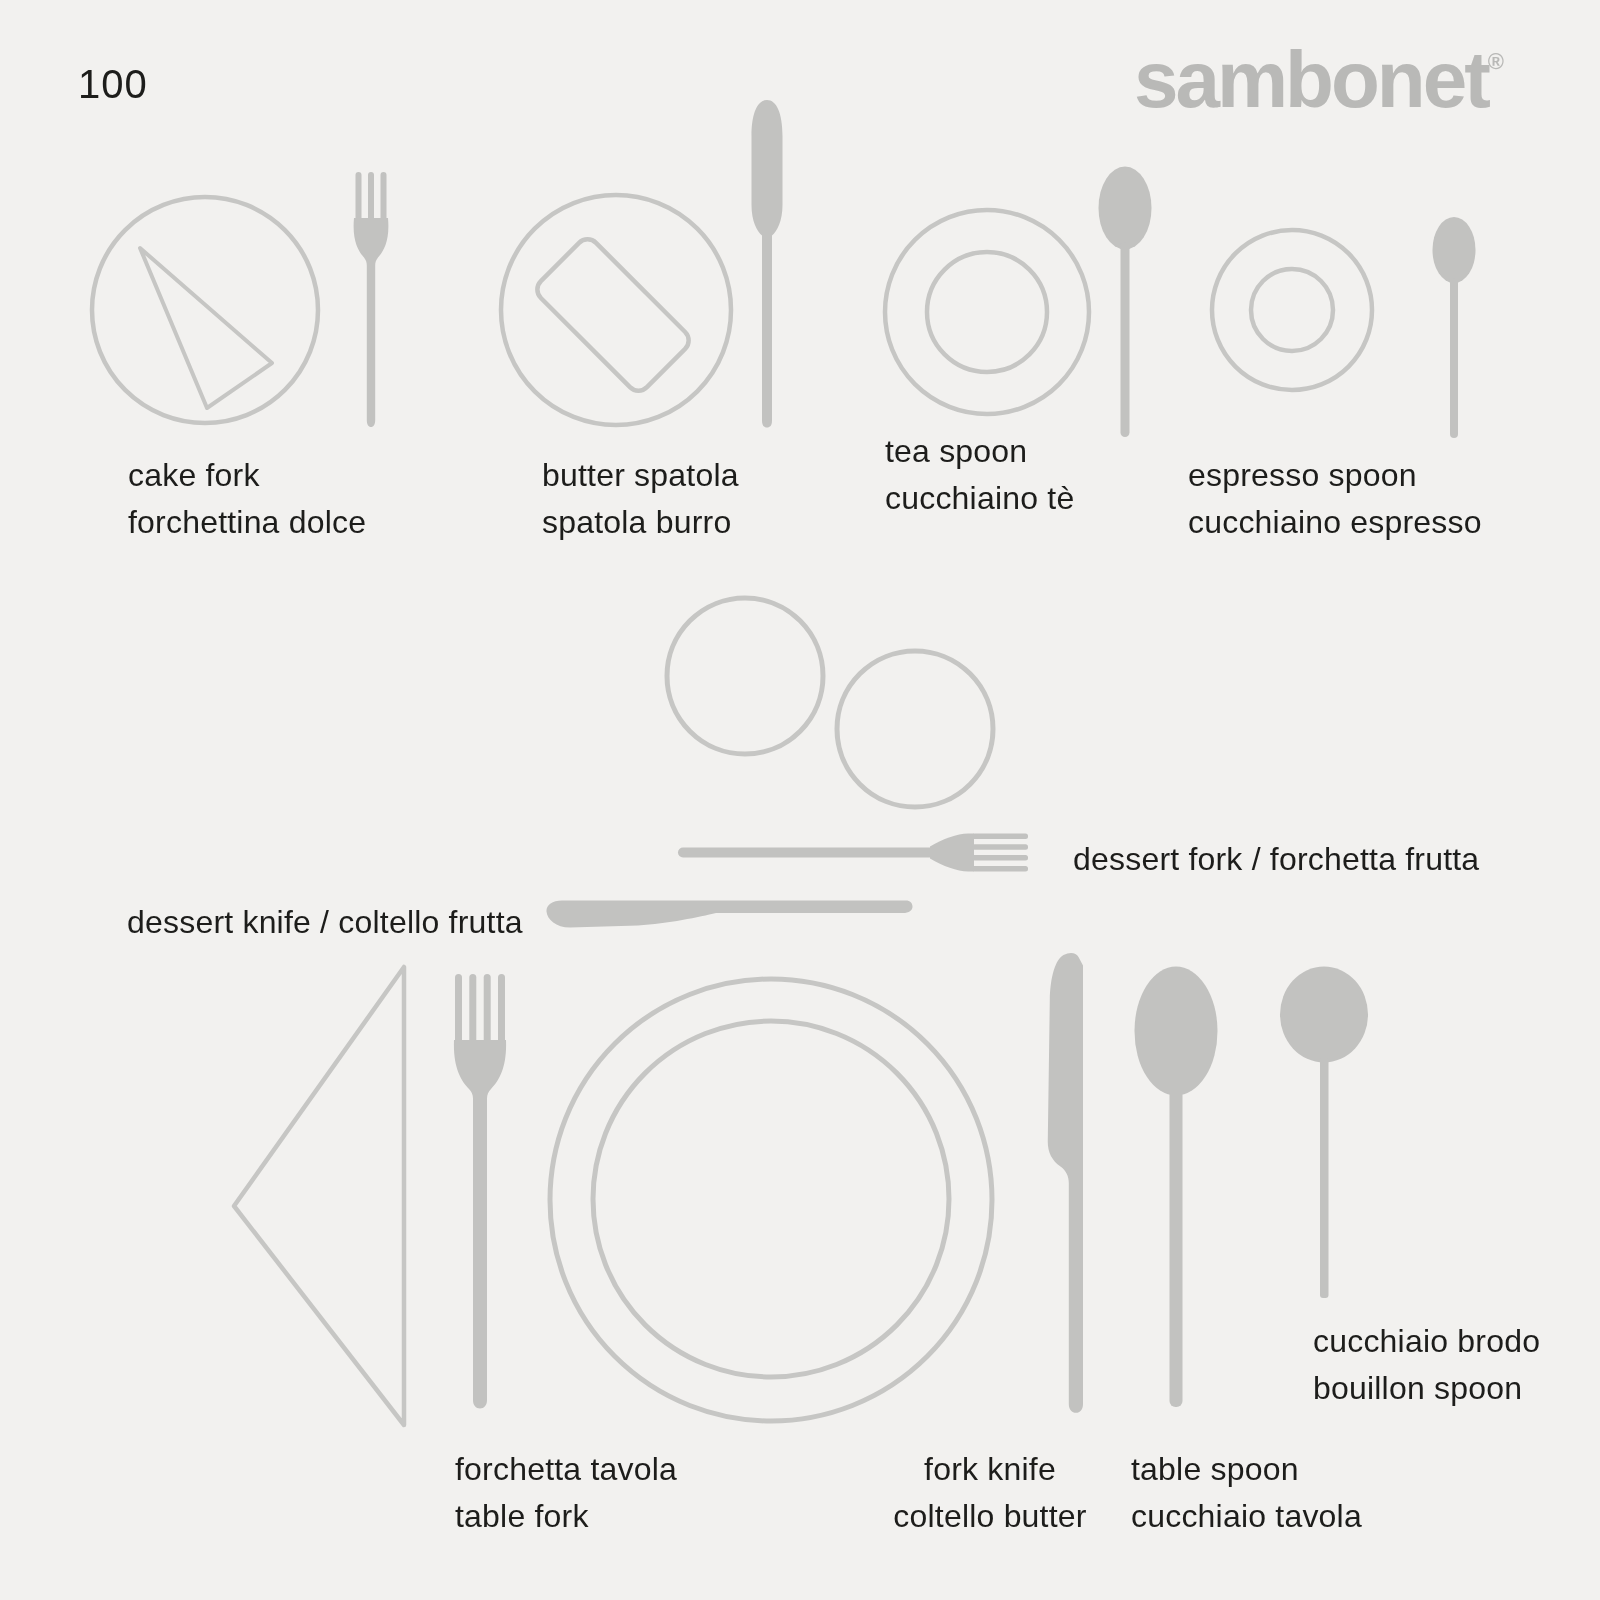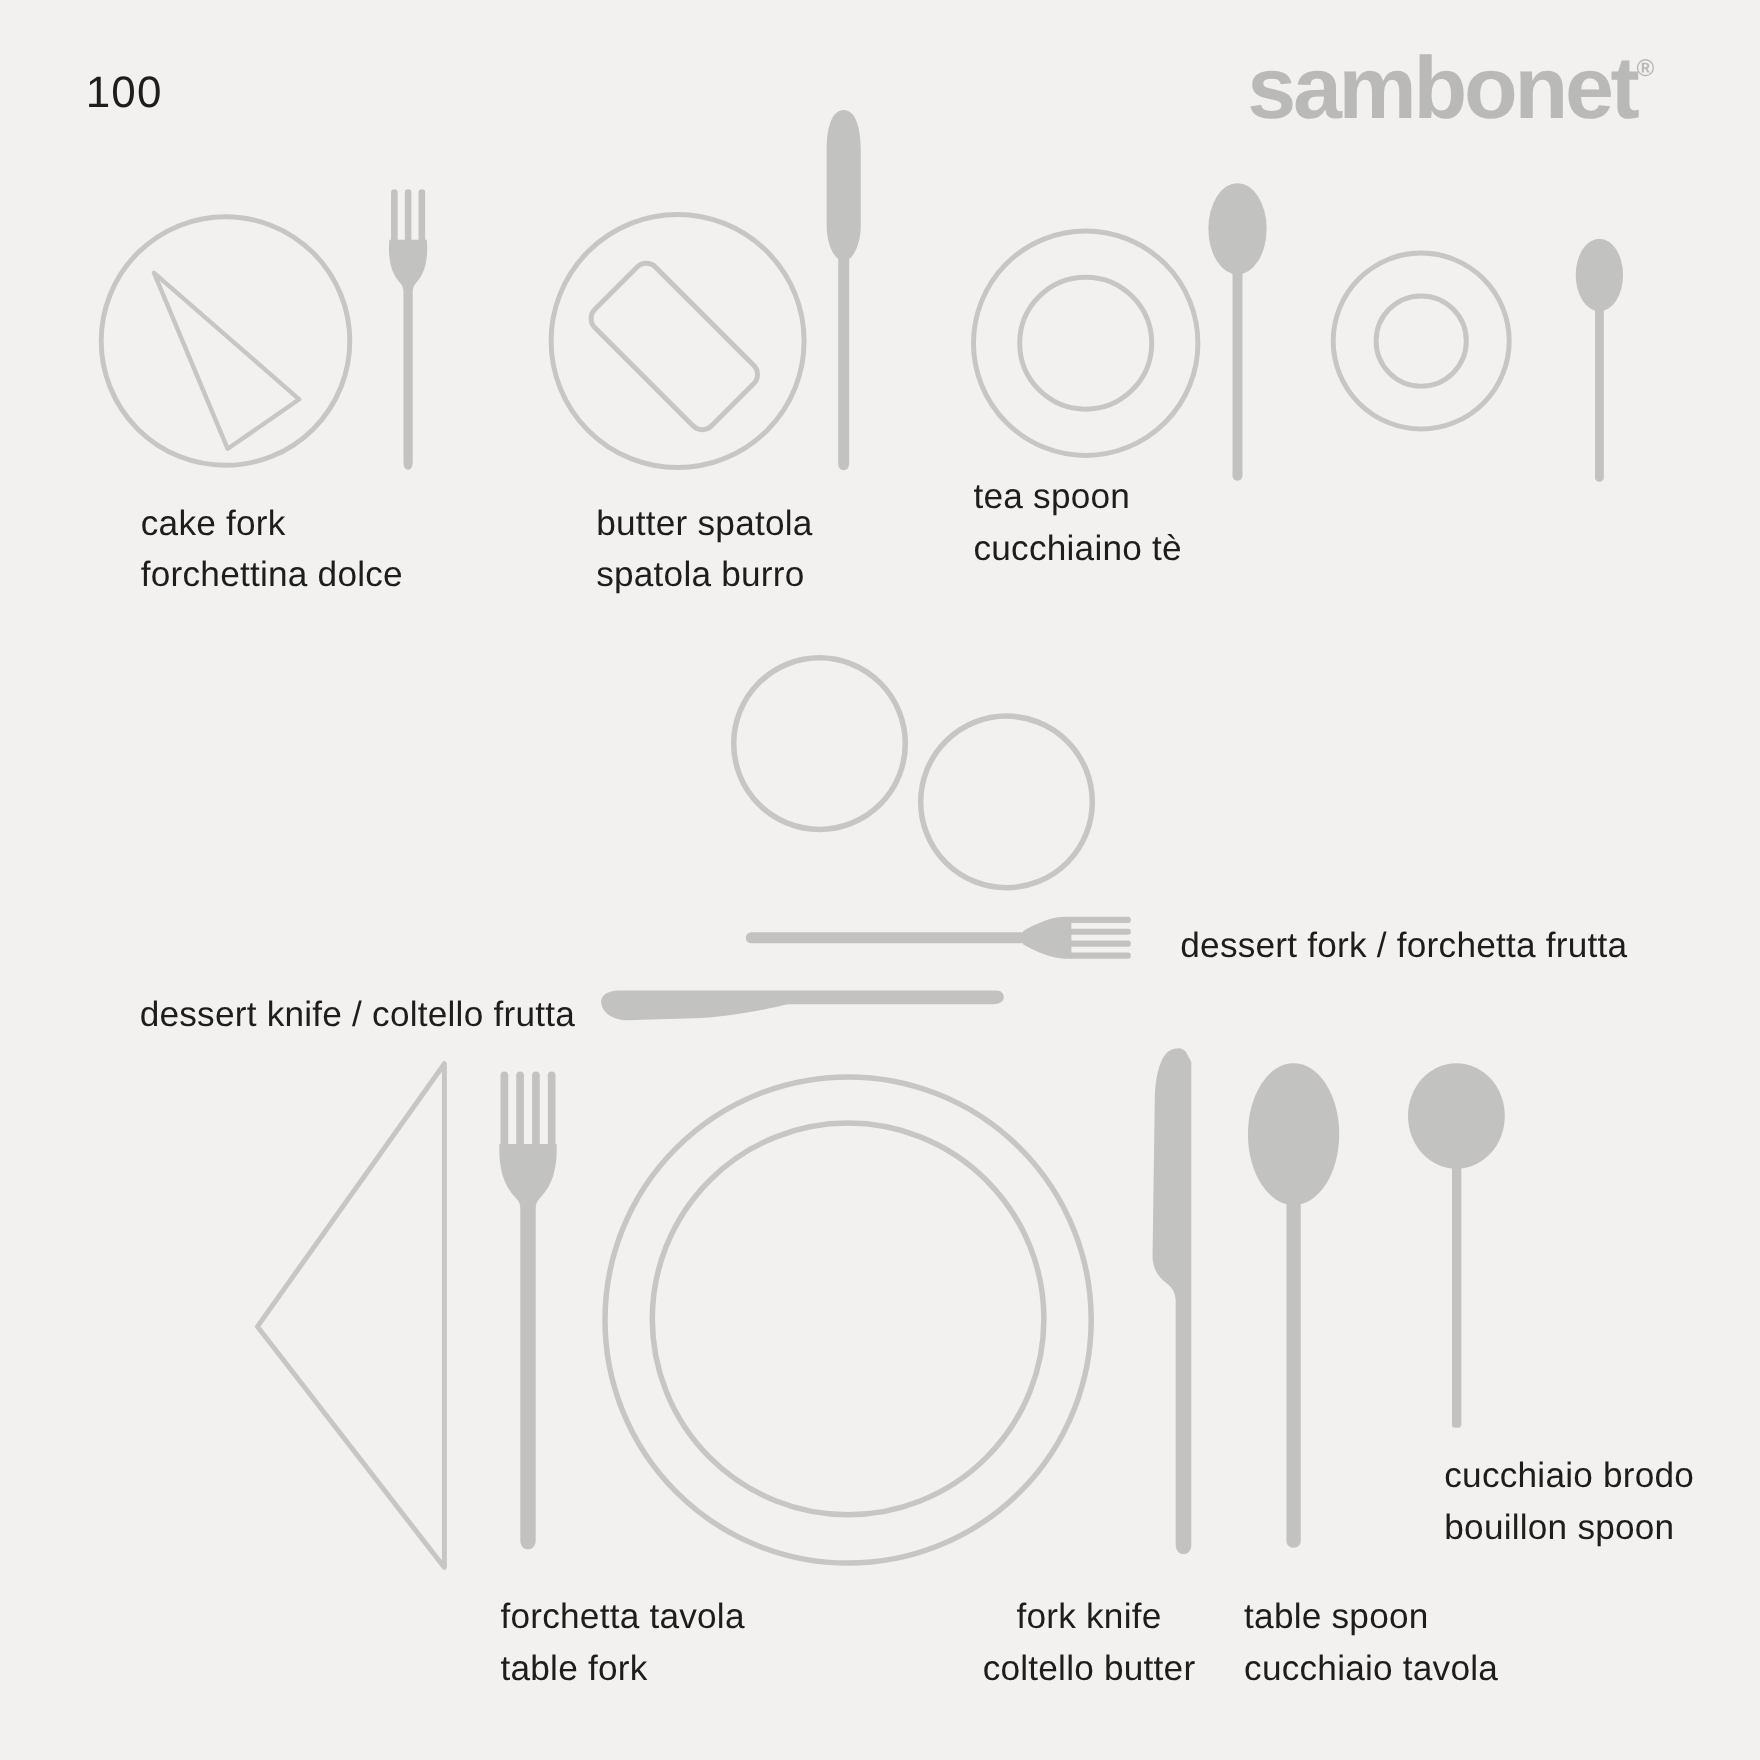--- a/index.html
+++ b/index.html
@@ -138,20 +138,24 @@
   <div class="lbl" style="left:542px;top:452px;">
     <div>butter spatola</div>
     <div>spatola burro</div>
   </div>
 
   <div class="lbl" style="left:885px;top:428px;">
     <div>tea spoon</div>
     <div>cucchiaino tè</div>
   </div>
 
+  <div class="lbl" style="left:1188px;top:452px;">
+    <div>espresso spoon</div>
+    <div>cucchiaino espresso</div>
+  </div>
 
   <div class="lbl" style="left:1073px;top:836px;">dessert fork / forchetta frutta</div>
 
   <div class="lbl" style="left:127px;top:899px;">dessert knife / coltello frutta</div>
 
   <div class="lbl" style="left:455px;top:1446px;">
     <div>forchetta tavola</div>
     <div>table fork</div>
   </div>
 

